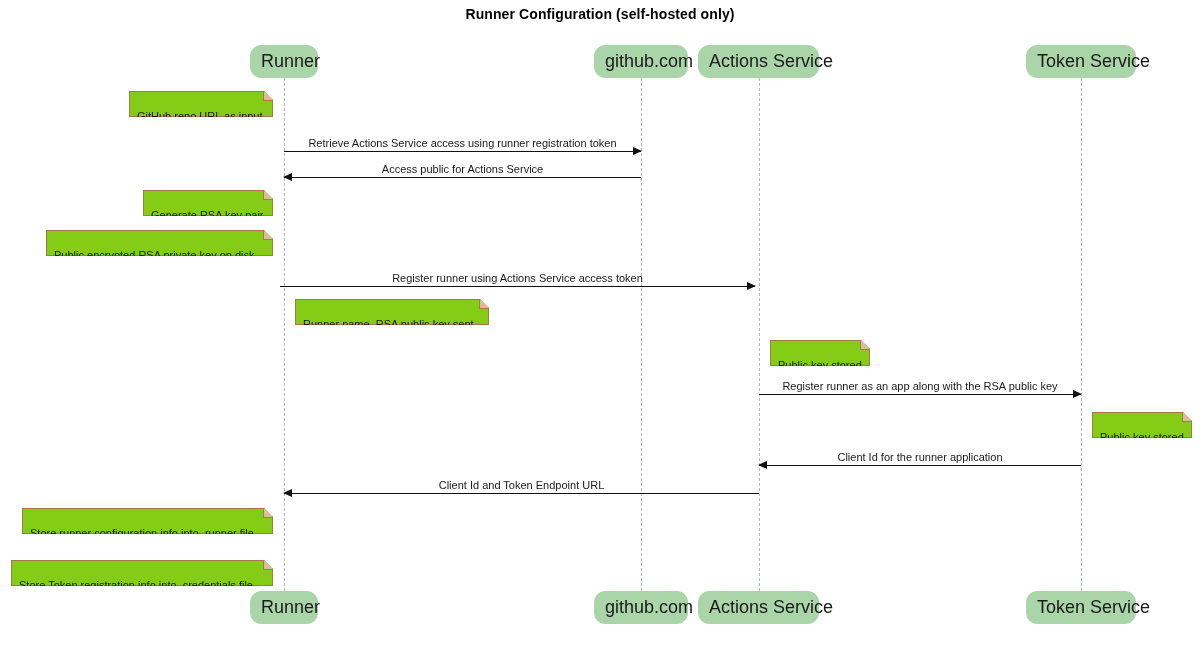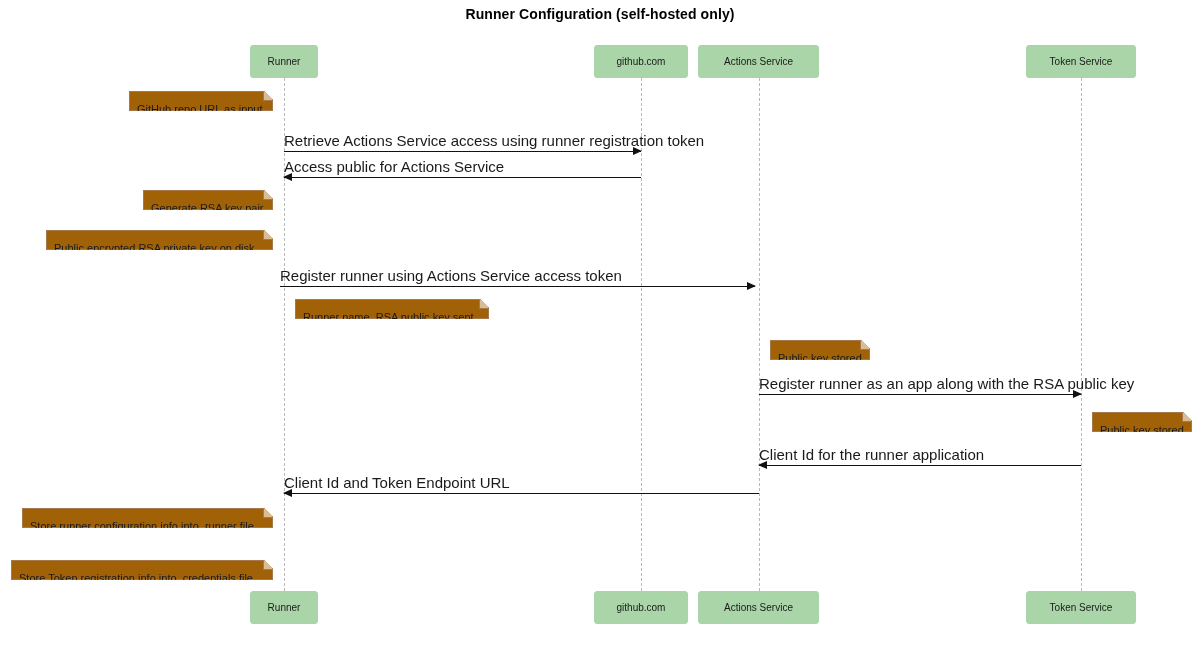--- a/index.html
+++ b/index.html
@@ -38,41 +38,41 @@
     width: 0;
     border-left: 1px dashed #b8b8b8;
   }
 
   
   .participant {
     position: absolute;
     box-sizing: border-box;
     background: #a9d5a9;
     border: 1px solid #a9d5a9;
-    border-radius: 3px;
+    border-radius: 11px;
     height: 33px;
     line-height: 31px;
     text-align: center;
-    font-size: 10px;
+    font-size: 18px;
     color: #1a1a1a;
     white-space: nowrap;
     padding: 0 10px;
   }
 
   
   .note {
     position: absolute;
     box-sizing: border-box;
-    background: #a16207;
+    background: #84cc16;
     border: 1px solid #a6784a;
     font-size: 11px;
     color: #1a1a1a;
     height: 20px;
     line-height: 24px;
-    padding: 5px 7px;
+    padding: 12px 7px;
     white-space: nowrap;
     
     clip-path: polygon(0 0, calc(100% - 9px) 0, 100% 9px, 100% 100%, 0 100%);
   }
   .note .fold {
     position: absolute;
     top: 0;
     right: 0;
     width: 9px;
     height: 9px;
@@ -108,22 +108,22 @@
     border-left: 9px solid #111;
   }
   .msg.to-left .head {
     left: -1px;
     border-right: 9px solid #111;
   }
   .msg .label {
     position: absolute;
     bottom: 3px;
     width: 100%;
-    text-align: left;
-    font-size: 15px;
+    text-align: center;
+    font-size: 11px;
     color: #1a1a1a;
     white-space: nowrap;
   }
 </style>
 </head>
 <body>
 
 <div id="canvas">
 
   <div class="diagram-title">Runner Configuration (self-hosted only)</div>

